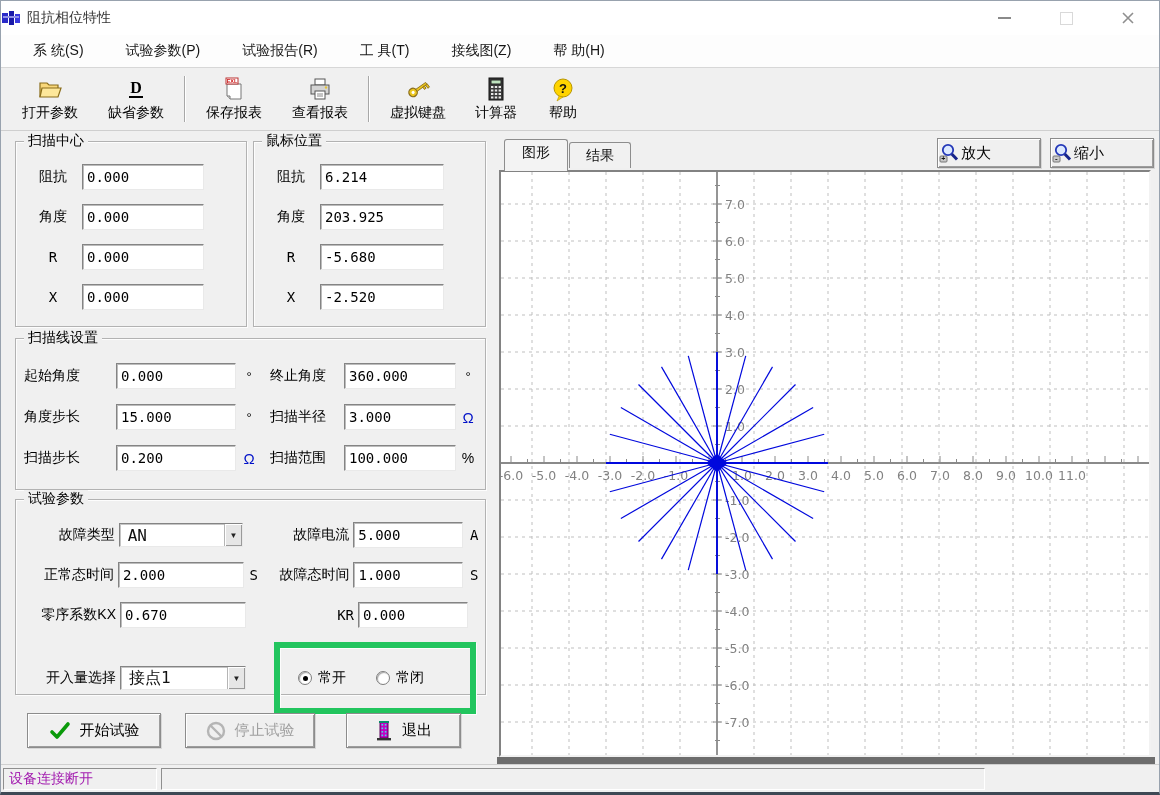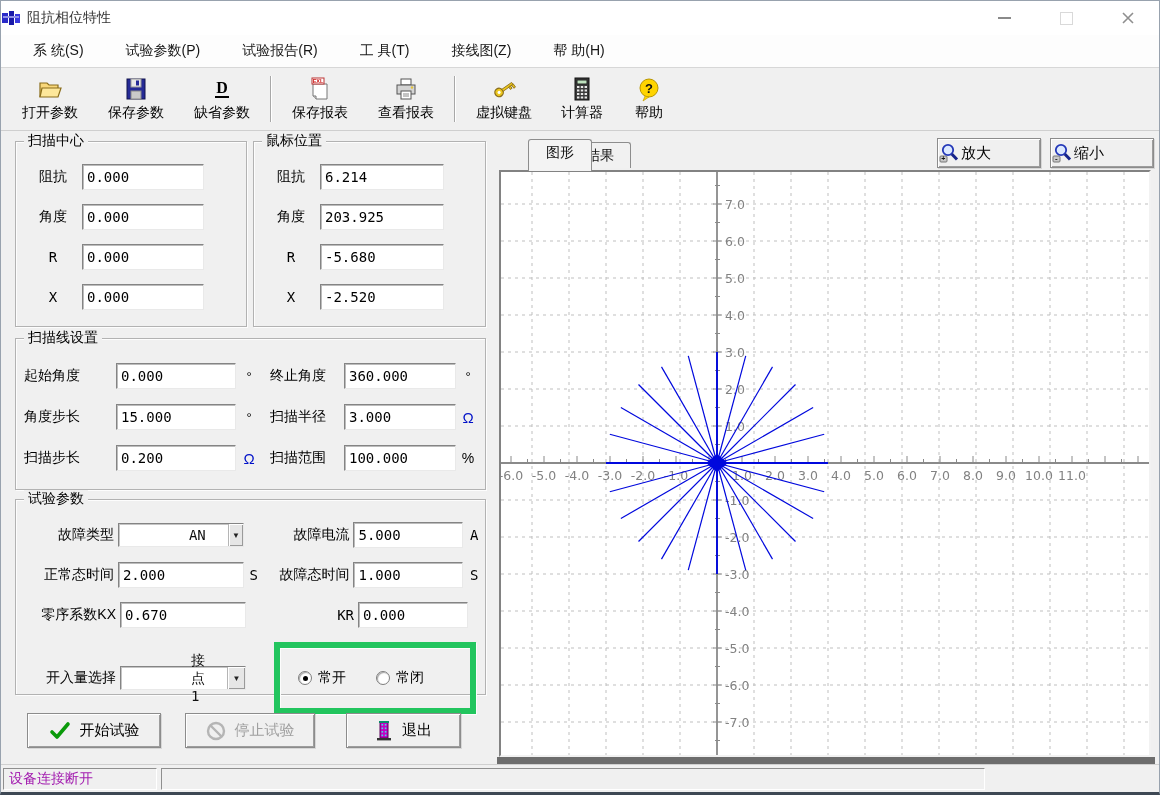--- a/index.html
+++ b/index.html
@@ -49,21 +49,21 @@
           font-family:"DejaVu Sans Mono", monospace; font-size:14px; padding:12px 4px; color:#000; }
 
   .unit { font-size:14px; color:#000; }
   .unit-ohm { color:#0010c8; font-size:15px; }
   .unit-deg { font-size:13px; }
 
   
   .combo { height:24px; background:#fff; border:1px solid #848484;
            border-color:#848484 #e9e9e9 #e9e9e9 #848484; box-shadow:inset 1px 1px 0 rgba(64,64,64,.3);
            display:flex; align-items:center; position:relative; }
-  .combo-value { flex:1; padding:0 22px; font-family:"DejaVu Sans Mono", monospace; font-size:14px;margin-left:48px; }
+  .combo-value { flex:1; padding:0 8px; font-family:"DejaVu Sans Mono", monospace; font-size:16px; }
   .combo-btn { width:18px; height:100%; background:#e6e6e6; border-left:1px solid #b5b5b5;
                box-shadow:inset 1px 1px 0 #fff, inset -1px -1px 0 #9a9a9a;
                display:flex; align-items:center; justify-content:center; font-size:8px; color:#222; }
 
   
   .radio-box { display:flex; align-items:flex-start; gap:30px; border:6px solid #22c55e;
                box-shadow:1px 1px 0 #fdfdfd inset, 1px 1px 0 #fdfdfd; padding:21px 18px; }
   .radio-item { display:flex; align-items:center; gap:6px; }
   .radio { width:14px; height:14px; border-radius:50%; background:#fff; border:1px solid #7e7e7e;
            box-shadow:inset 1px 1px 1px rgba(0,0,0,.35); position:relative; }
@@ -74,21 +74,21 @@
   .abtn { position:absolute; height:35px; background:#f0f0f0; border:1px solid #8c8c8c;
           box-shadow:inset 1px 1px 0 #ffffff, inset -1px -1px 0 #9d9d9d, 1px 1px 0 #d7d7d7;
           display:flex; align-items:center; justify-content:center; gap:9px; font-size:15px; color:#000; }
   .abtn.disabled { color:#9f9f9f; }
 
   
   .rightpanel { position:absolute; left:496px; top:0; width:664px; height:633px; }
   .tab { position:absolute; background:#f1f1f1; border:1px solid #8d8d8d; border-bottom:none;
          border-radius:3px 3px 0 0; display:flex; align-items:flex-start; justify-content:center;
          padding-top:4px; font-size:14px; }
-  .tab.active { z-index:3; background:#f3f3f3;margin-left:24px; }
+  .tab.active { z-index:3; background:#f3f3f3; }
   .zoombtn { position:absolute; height:30px; width:104px; background:#f0f0f0; border:1px solid #8c8c8c;
              box-shadow:inset 1px 1px 0 #ffffff, inset -1px -1px 0 #9d9d9d, 1px 1px 0 #d7d7d7;
              display:flex; align-items:center; justify-content:flex-start; gap:1px; font-size:15px; }
   .chartbox { position:absolute; left:2px; top:39px; width:652px; height:587px; background:#ffffff;
               border:2px solid; border-color:#828282 #f2f2f2 #f2f2f2 #828282; }
   .chart-shadow { position:absolute; left:0; top:626px; width:658px; height:7px; background:#6d6d6d; }
 
   
   .statusbar { position:absolute; left:0; bottom:0; width:100%; height:28px; background:#f0f0f0;
                border-top:1px solid #d0d0d0; }
@@ -133,29 +133,20 @@
     <span class="menu-item">帮 助(H)</span>
   </div>
 
   <div class="toolbar">
     <div class="tbtn">
       <svg class="ticon" viewBox="0 0 26 26">
         <path d="M3 21 L3 7 L10 7 L12 9 L21 9 L21 12" fill="#f8d77a" stroke="#8a6d1a" stroke-width="1.2"></path>
         <path d="M5 12 L24 12 L21 21 L3 21 Z" fill="#fde79a" stroke="#8a6d1a" stroke-width="1.2"></path>
       </svg>
       <span class="tlabel">打开参数</span>
-    </div>
-    <div class="tbtn">
-      <svg class="ticon" viewBox="0 0 26 26">
-        <rect x="4" y="3" width="18" height="20" fill="#252a96" stroke="#11134d"></rect>
-        <rect x="8" y="3" width="10" height="8" fill="#e8e8e8" stroke="#999"></rect>
-        <rect x="13" y="4.5" width="3" height="5" fill="#252a96"></rect>
-        <rect x="8" y="15" width="10" height="8" fill="#c9c9c9" stroke="#888"></rect>
-      </svg>
-      <span class="tlabel">保存参数</span>
     </div>
     <div class="tbtn">
       <svg class="ticon" viewBox="0 0 26 26">
         <text x="13" y="17" font-size="16" font-family="Liberation Serif, serif" font-weight="bold" text-anchor="middle" fill="#000">D</text>
         <rect x="6" y="20" width="14" height="2" fill="#000"></rect>
       </svg>
       <span class="tlabel">缺省参数</span>
     </div>
     <div class="tsep"></div>
     <div class="tbtn">

